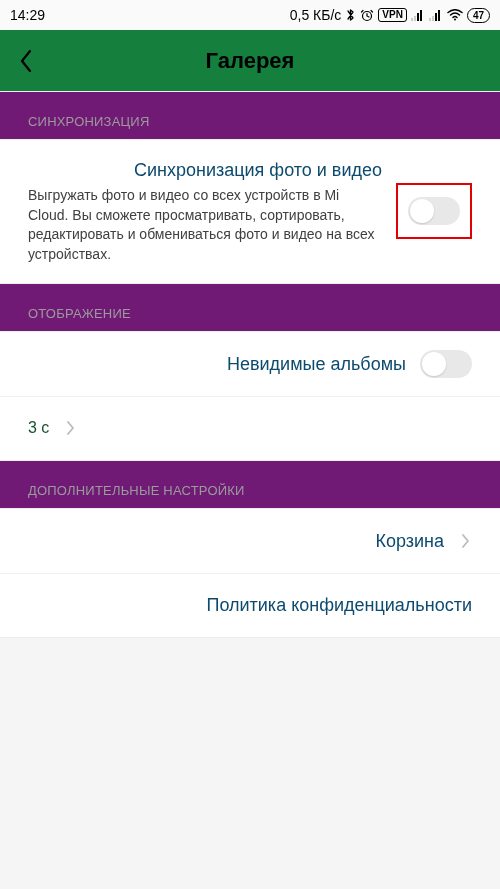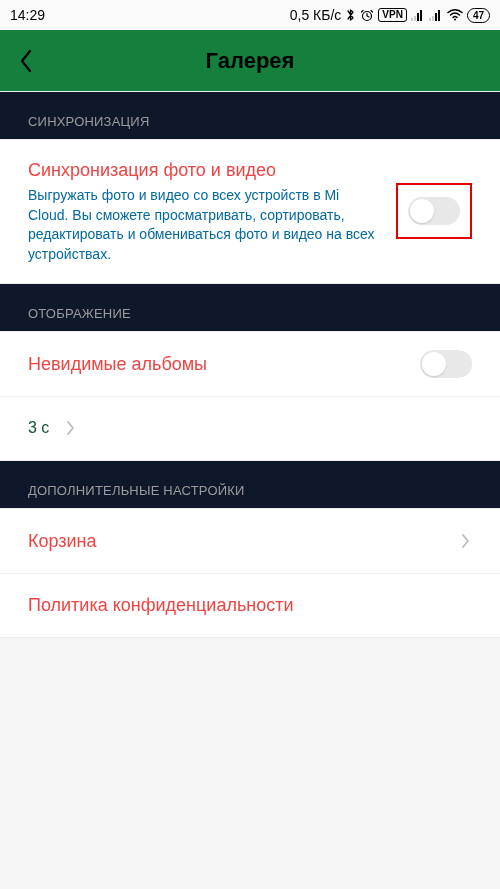--- a/index.html
+++ b/index.html
@@ -46,38 +46,38 @@
   .back-btn { width:30px; height:30px; display:flex; align-items:center; cursor:pointer; }
   .header-title {
     position: absolute; left:0; right:0; text-align:center;
     font-size:22px; font-weight:700; pointer-events:none;
   }
   .section-header {
     padding: 22px 16px 10px 28px;
     font-size: 13px;
     color: #9b9b9b;
     letter-spacing: 0.2px;
-    background:#0f172a;
+    background:#701a75;
   }
   .list {
     background: #fff;
     border-top: 1px solid #eee;
     border-bottom: 1px solid #eee;
   }
   .item {
     padding: 18px 28px;
     display: flex;
     align-items: center;
     gap: 14px;
     min-height: 64px;
   }
   .item + .item { border-top: 1px solid #f0f0f0; }
   .item-text { flex:1; }
-  .item-title { font-size: 18px; color:#ef4444; line-height:1.35; }
-  .item-desc { font-size: 14px; color:#0369a1; margin-top:4px; line-height:1.4; }
+  .item-title { font-size: 18px; color:#0c4a6e; line-height:1.35;text-align:right; }
+  .item-desc { font-size: 14px; color:#404040; margin-top:4px; line-height:1.4; }
   .item-value { font-size:16px; color:#14532d; }
   .chevron { width:14px; display:flex; justify-content:center; color:#bbb; }
   .toggle {
     width: 52px; height: 28px; border-radius: 14px;
     background: #e8e8e8; position: relative; flex-shrink:0;
   }
   .toggle .knob {
     width: 24px; height:24px; border-radius:50%;
     background:#fff; position:absolute; top:2px; left:2px;
     box-shadow: 0 1px 2px rgba(0,0,0,0.15);

